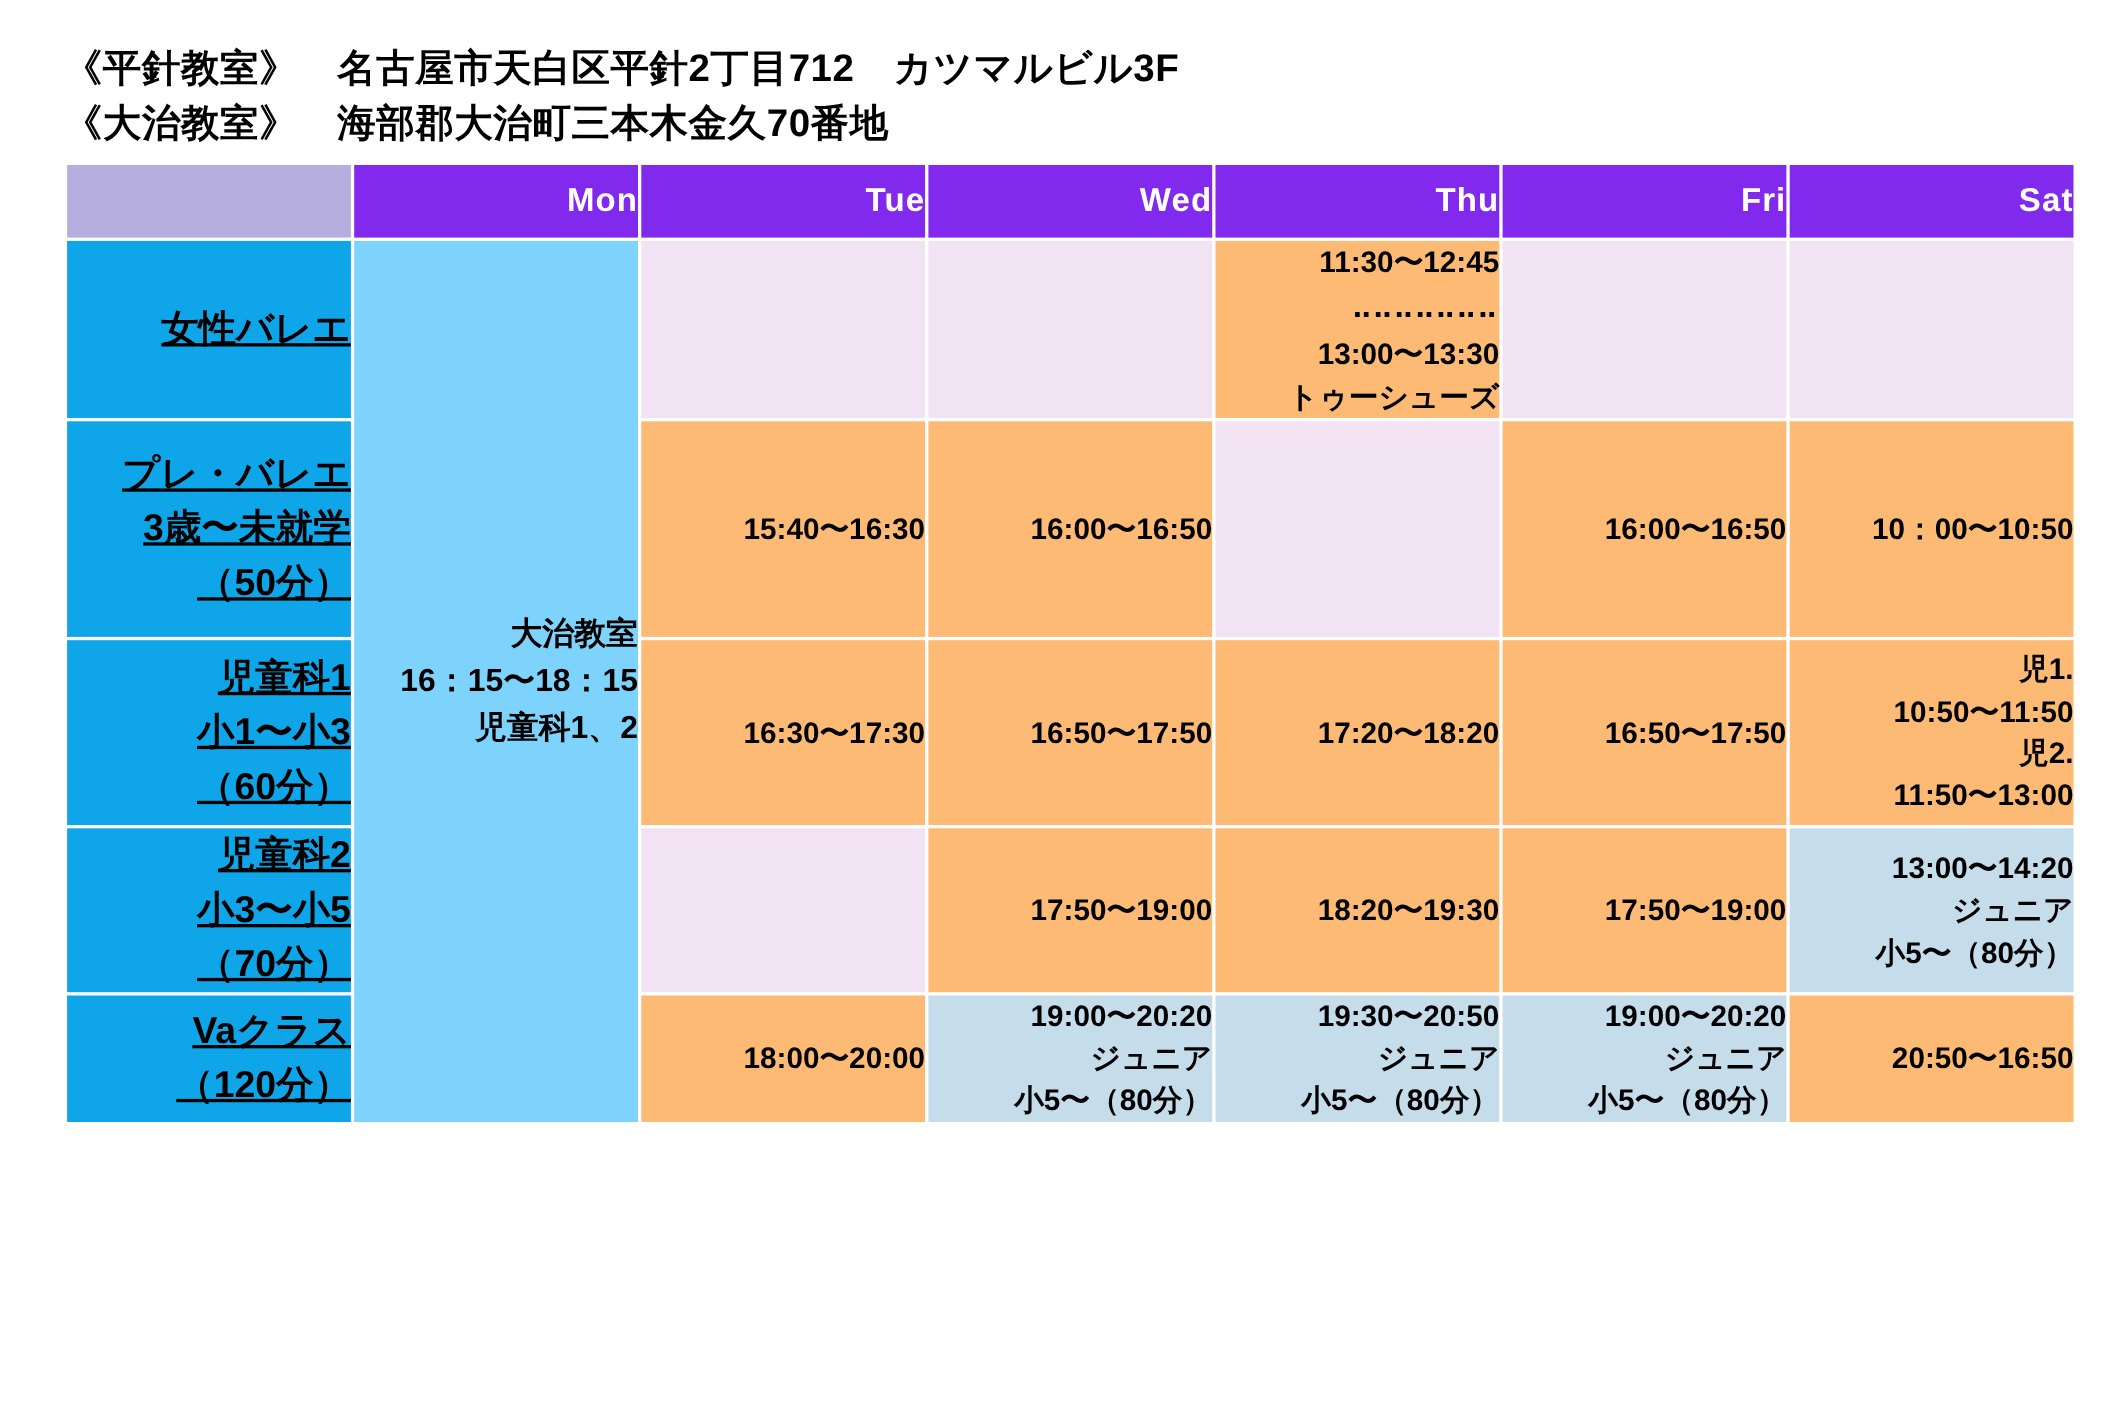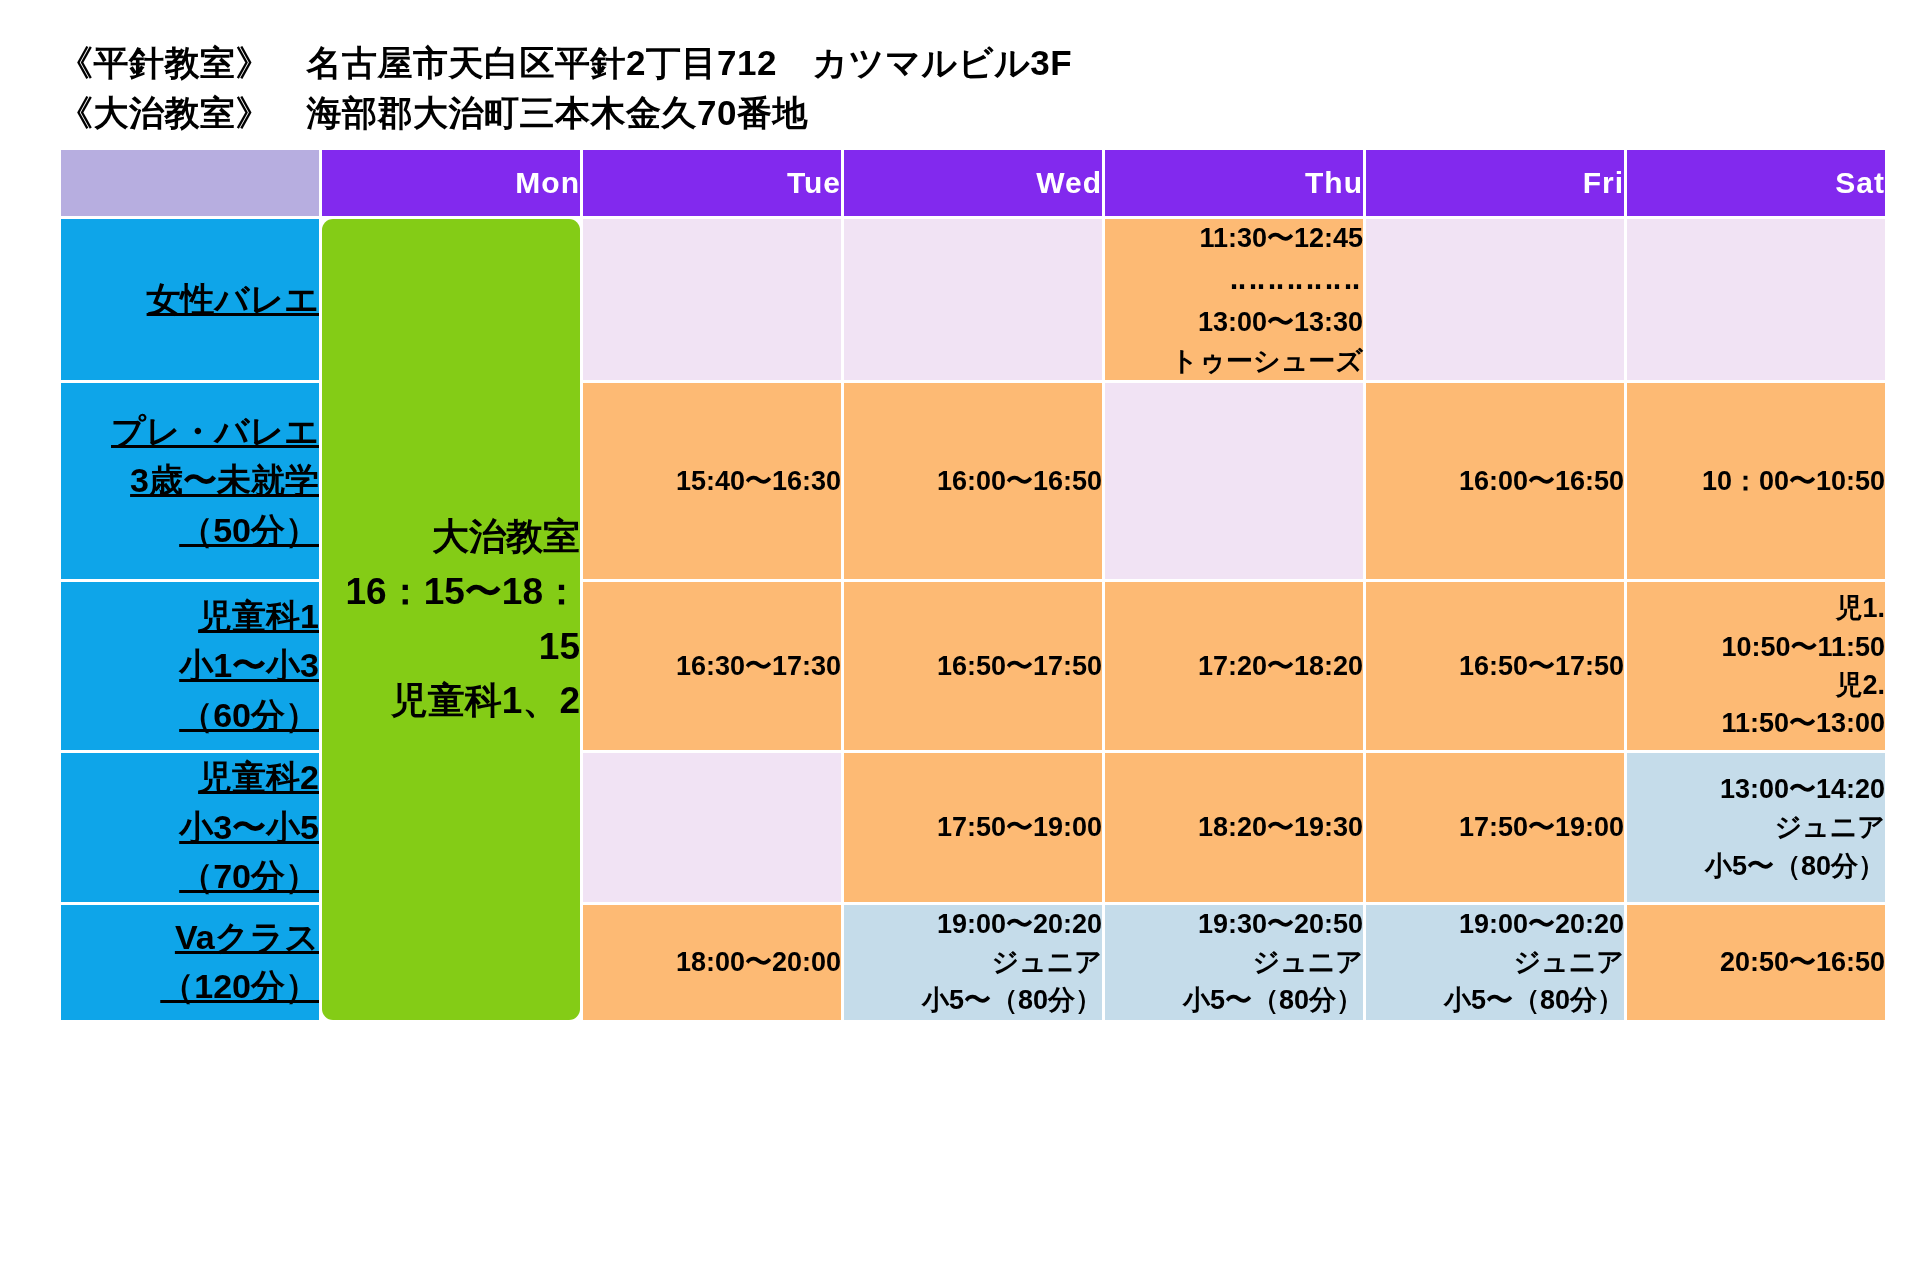--- a/index.html
+++ b/index.html
@@ -80,21 +80,21 @@
   }
 
   
   .cell {
     font-size: 27px;
     line-height: 1.42;
     color: #000;
     padding: 4px 2px;
   }
   .cell.empty-pale   { background: #f1e3f4; }
-  .cell.mon-merged   { background: #84cc16; font-size: 37px; line-height: 1.48; border-radius: 11px; }
+  .cell.mon-merged   { background: #7dd3fc; font-size: 29px; line-height: 1.48; }
   .cell.violet       { background: #fdba74; }
   .cell.blue         { background: #c5dcea; }
 
   
   .r-women   { height: 156px; }
   .r-pre     { height: 196px; }
   .r-j1      { height: 168px; }
   .r-j2      { height: 128px; }
   .r-va      { height: 110px; }
 

